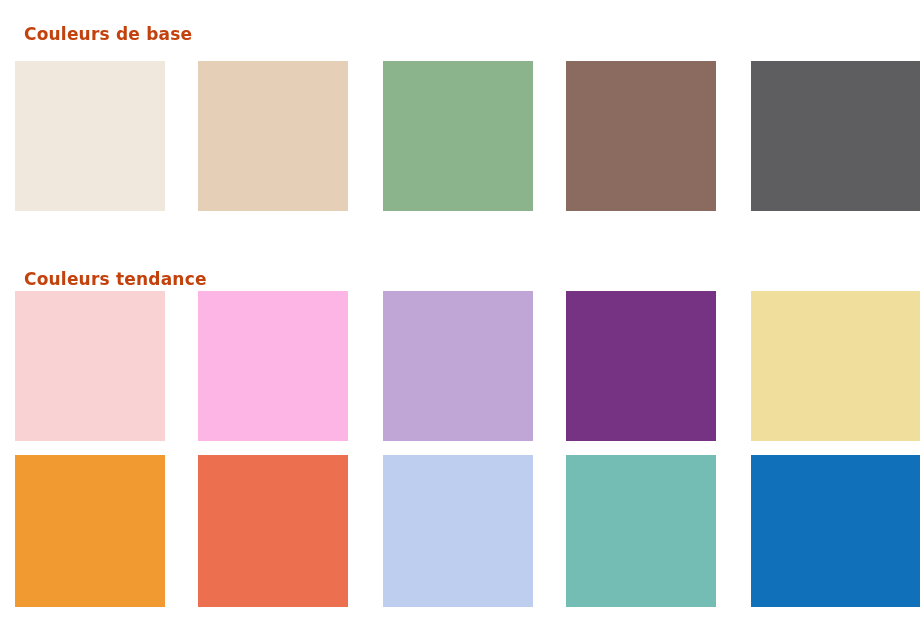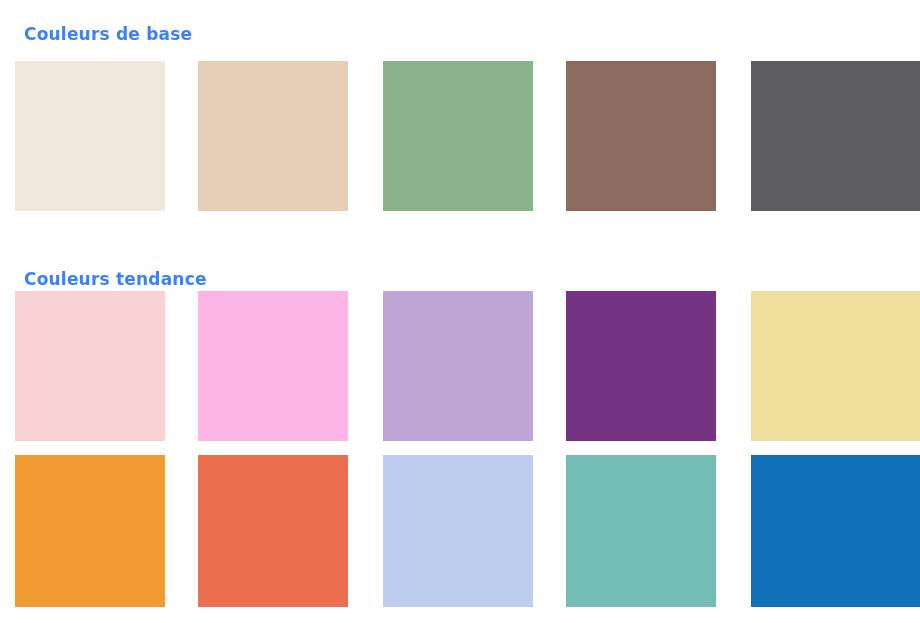--- a/index.html
+++ b/index.html
@@ -18,21 +18,21 @@
   .palette-page {
     position: relative;
     width: 920px;
     height: 623px;
   }
   .section-heading {
     position: absolute;
     left: 24px;
     font-size: 17px;
     font-weight: bold;
-    color: #3b82f6;
+    color: #c2410c;
     letter-spacing: 0.2px;
     white-space: nowrap;
   }
   #heading-base  { top: 10px; }
   #heading-trend { top: 245px; margin-top: 24px; }
 
   .swatch-row {
     position: absolute;
     left: 0;
     width: 920px;

